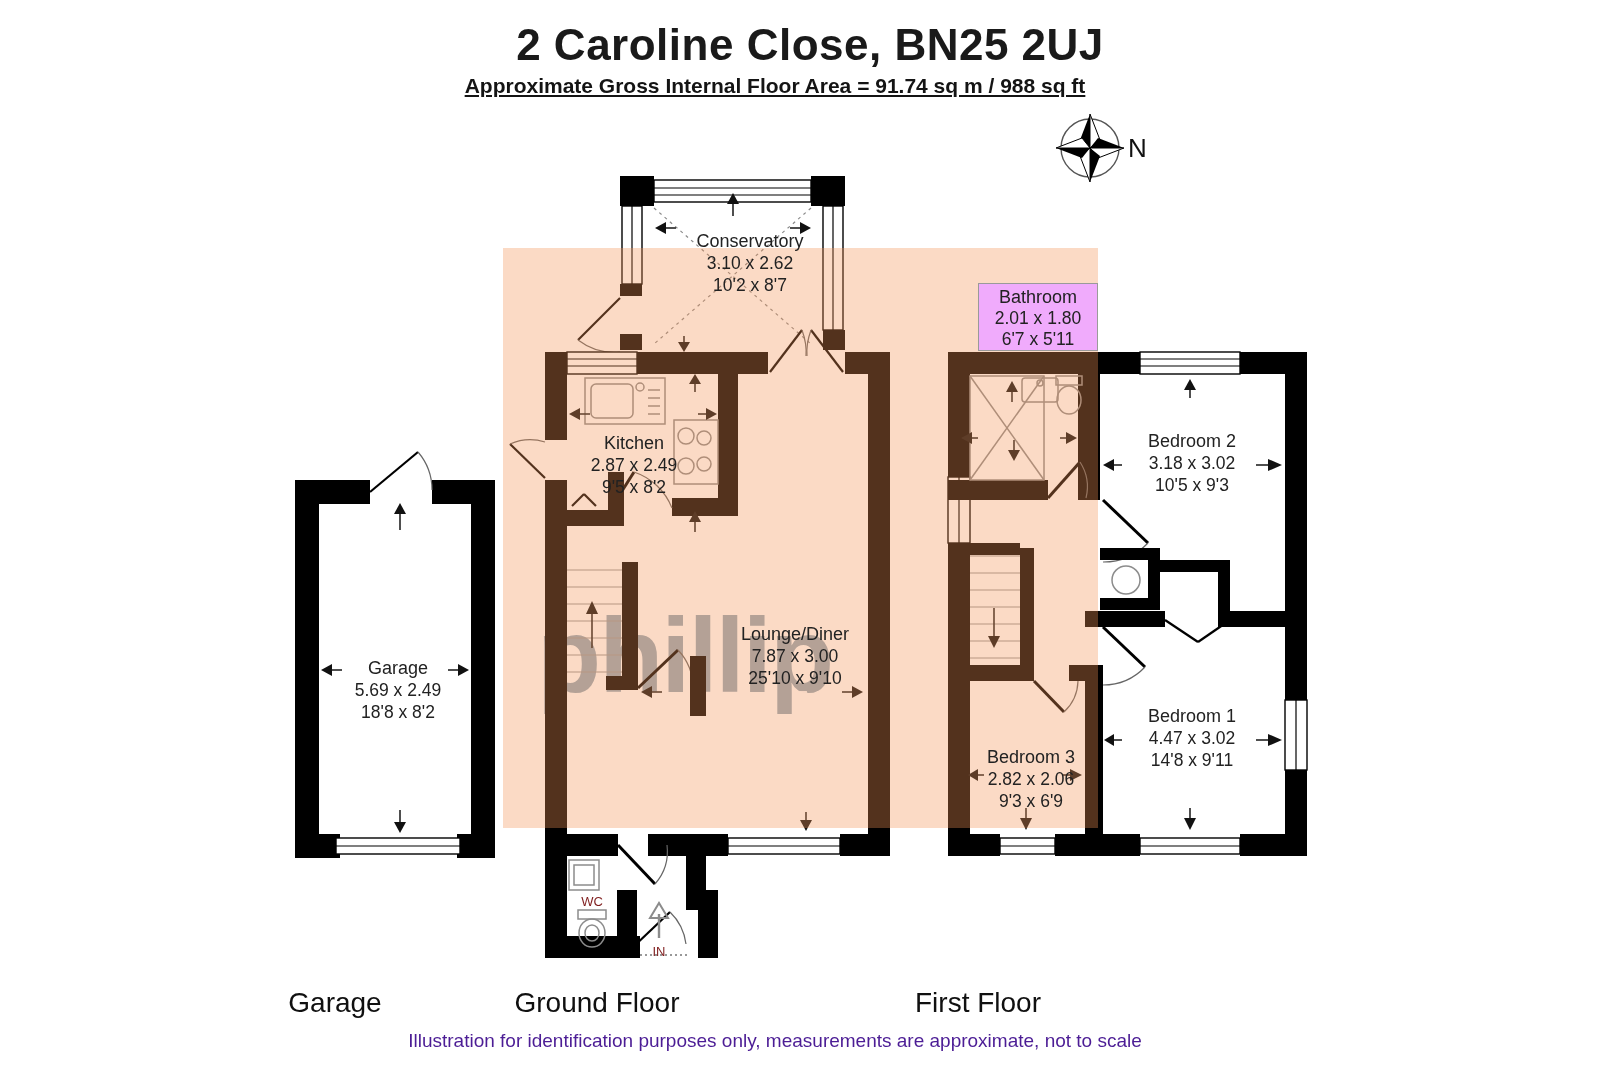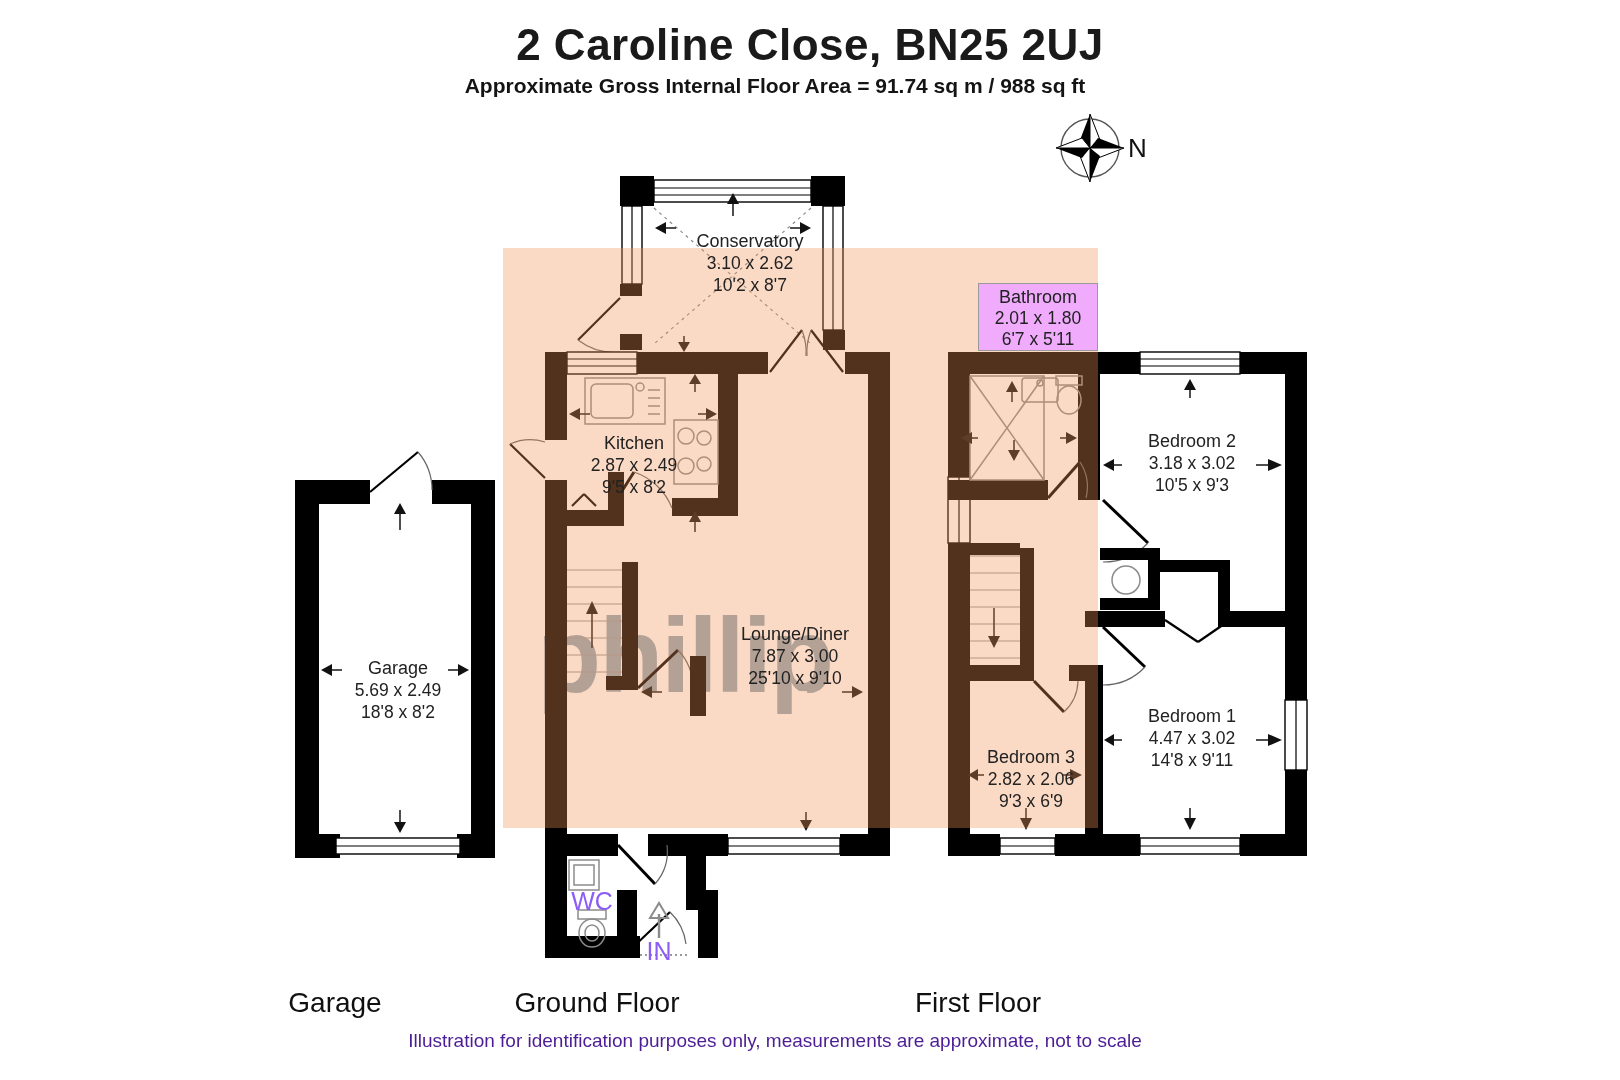--- a/index.html
+++ b/index.html
@@ -2,34 +2,34 @@
 <html><head>
 <meta charset="utf-8">
 <style>
   html,body{margin:0;padding:0;background:#fff;}
   .canvas{position:relative;width:1620px;height:1080px;background:#ffffff;
           font-family:"Liberation Sans",sans-serif;overflow:hidden;}
   .abs{position:absolute;}
   
   .title{left:810px;top:45px;transform:translate(-50%,-50%);font-size:44px;font-weight:700;
          color:#1a1a1a;white-space:nowrap;letter-spacing:0.5px;}
-  .subline{transform:translate(-50%,-50%);font-size:21px;font-weight:700;color:#141414;white-space:nowrap;}
+  .subline{transform:translate(-50%,-50%);font-size:21px;font-weight:700;color:#141414;white-space:nowrap;text-decoration:underline;}
   .compass-n{left:1128px;top:148px;transform:translate(0,-50%);font-size:26px;color:#111;}
   
   .wm-main{left:537px;top:655px;transform:translate(0,-50%);font-size:105px;font-weight:700;
            letter-spacing:-2px;white-space:nowrap;line-height:1;}
   .wm-tag{left:800px;top:700px;transform:translate(0,-50%);font-size:54px;font-weight:700;
           letter-spacing:1px;white-space:nowrap;line-height:1;}
   
   .overlay{left:503px;top:248px;width:595px;height:580px;pointer-events:none;}
   
   .room-label{transform:translate(-50%,-50%);text-align:center;font-size:17.5px;line-height:22px;
               color:#222;white-space:nowrap;}
   .room-label .rname{font-size:18px;}
-  .tag-label{transform:translate(-50%,-50%);font-size:25px;color:#8b5cf6;white-space:nowrap;}
+  .tag-label{transform:translate(-50%,-50%);font-size:13px;color:#7f1d1d;white-space:nowrap;}
   .bath-box{left:978px;top:283px;width:118px;height:66px;background:#f0abfc;border:1.5px solid #9a9a9a;
             display:flex;align-items:flex-end;justify-content:center;}
   .bath-box .room-label{position:static;transform:none;line-height:21px;}
   .floor-label{transform:translate(-50%,-50%);font-size:28px;color:#101010;white-space:nowrap;}
   .disclaimer{left:775px;top:1041px;transform:translate(-50%,-50%);font-size:19px;color:#4c1d95;white-space:nowrap;}
   svg .wall{fill:#000;}
   svg .win{fill:#fff;stroke:#000;stroke-width:1.4;}
   svg .winline{stroke:#000;stroke-width:1.2;}
   svg .fix{stroke:#8c8c8c;stroke-width:1.5;fill:none;}
   svg .tread{stroke:#9a9a9a;stroke-width:1.2;}

